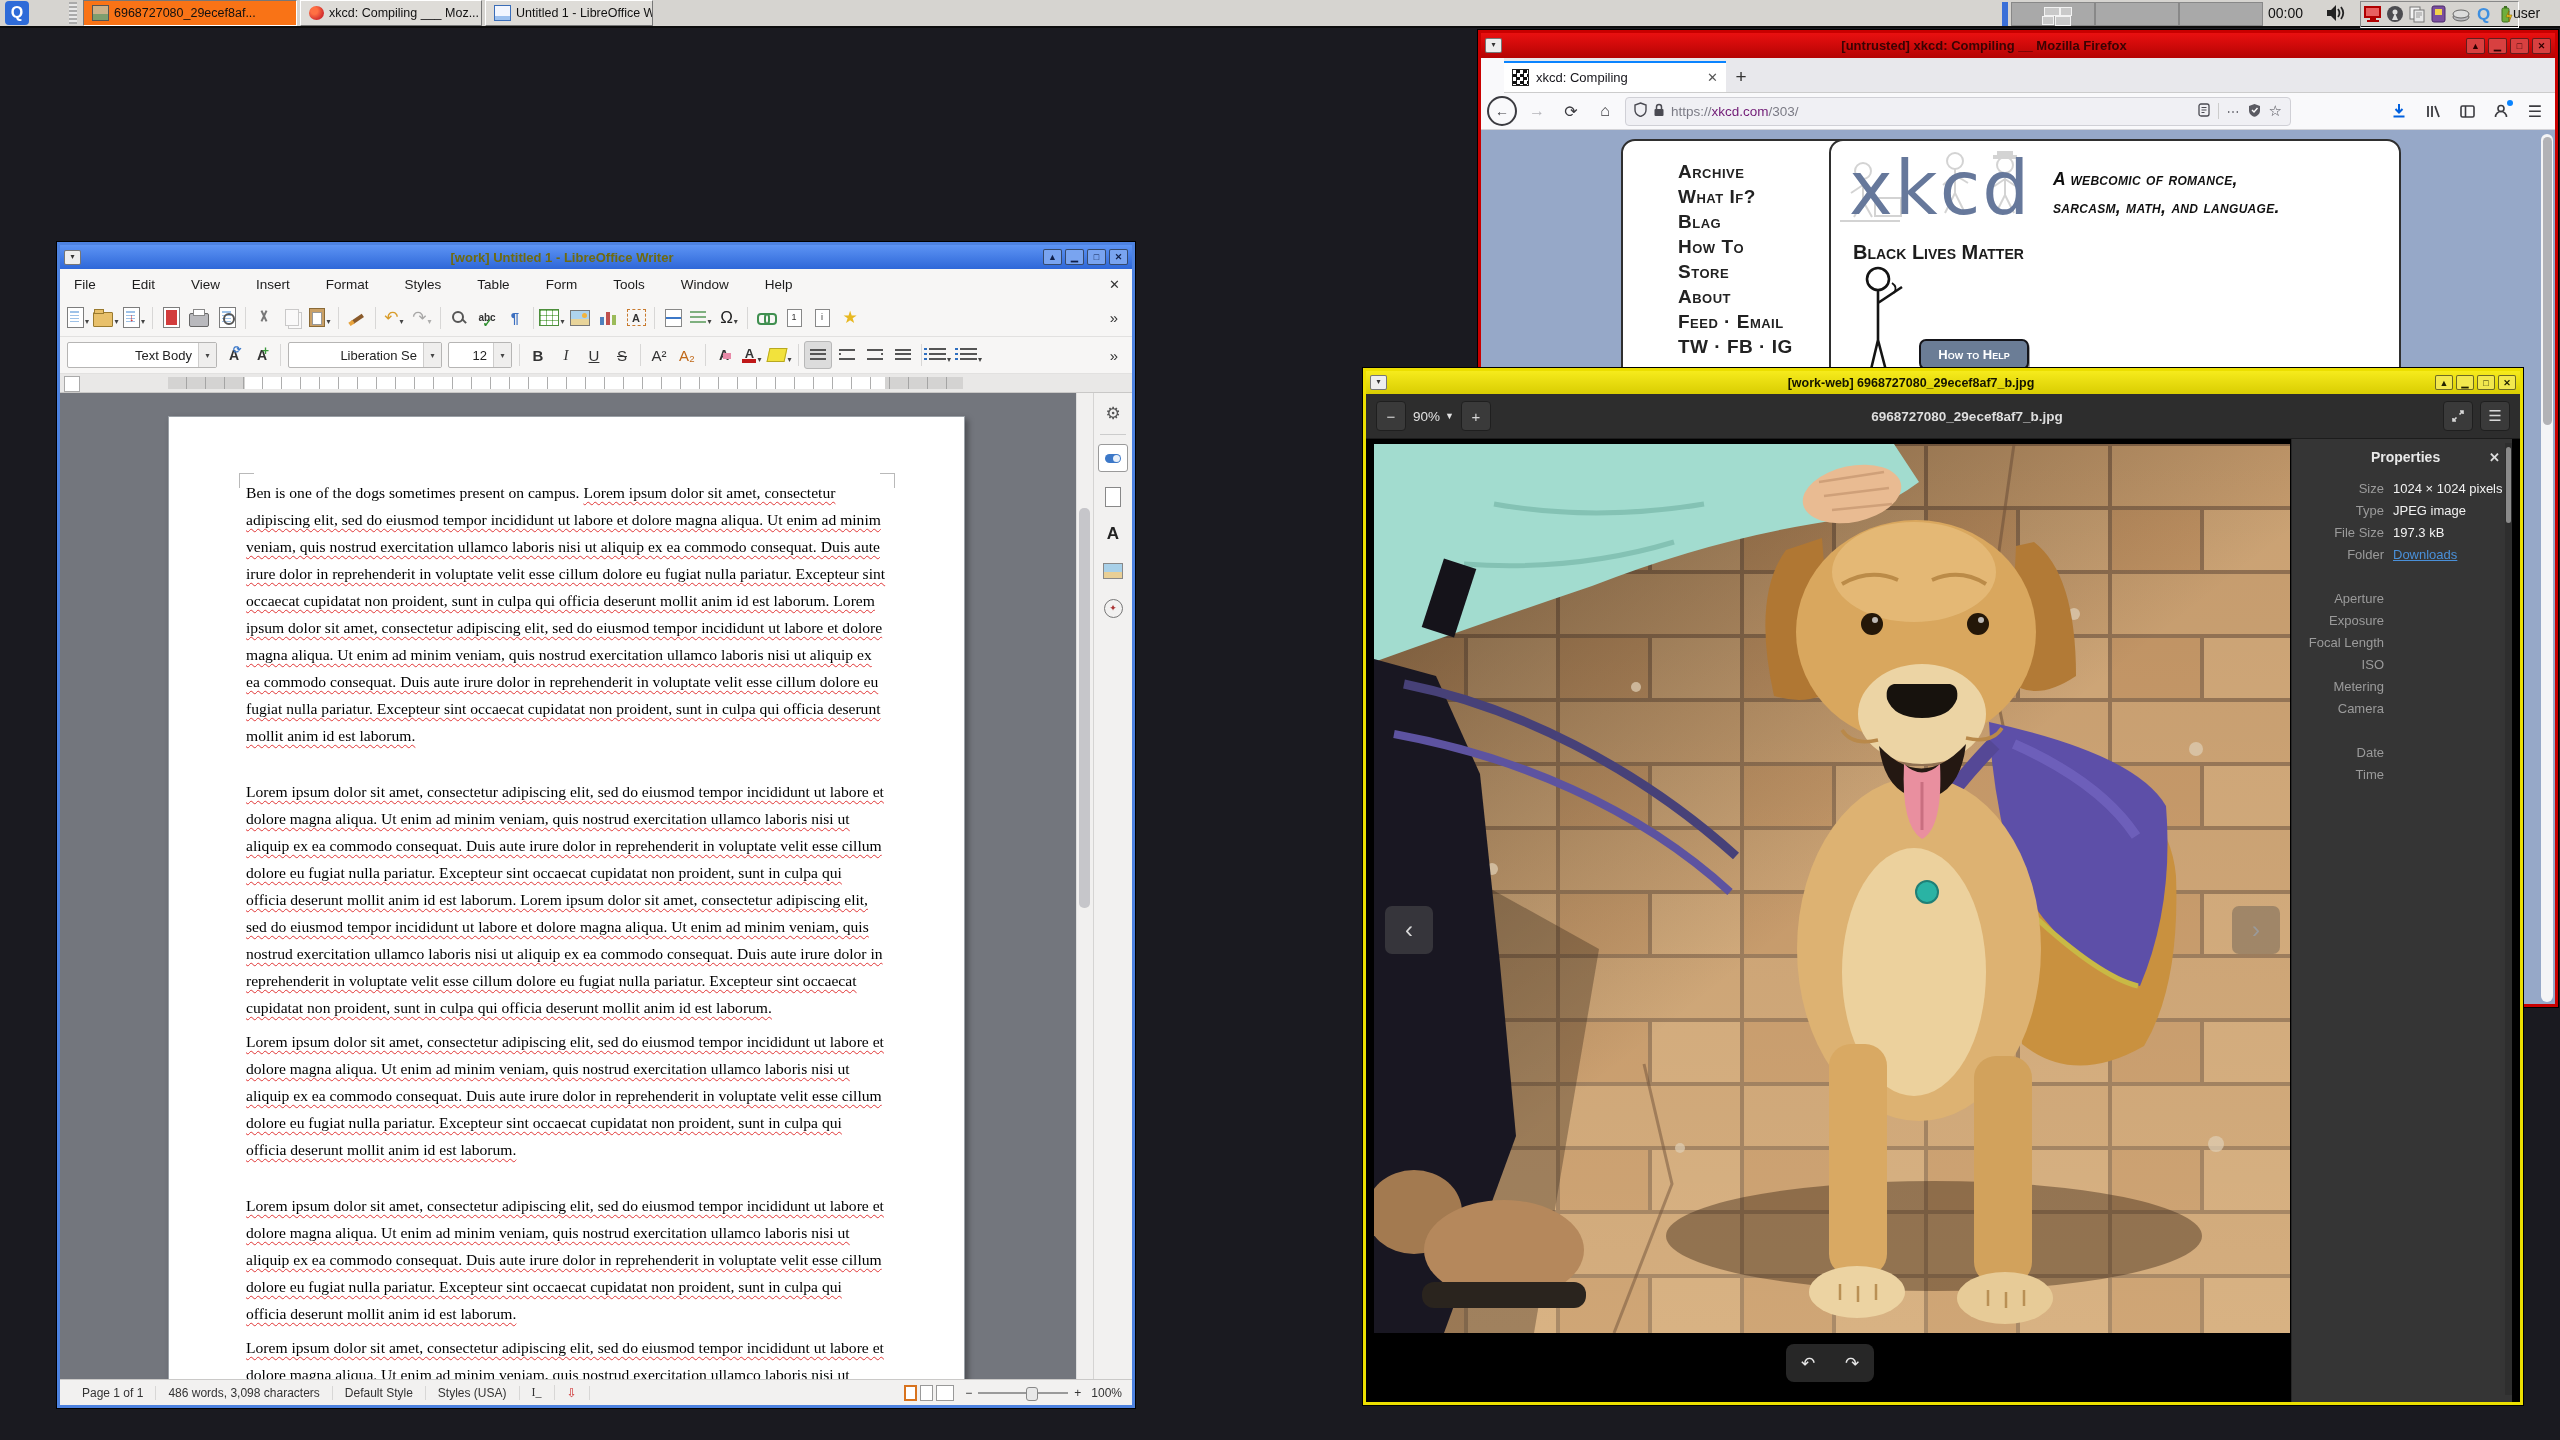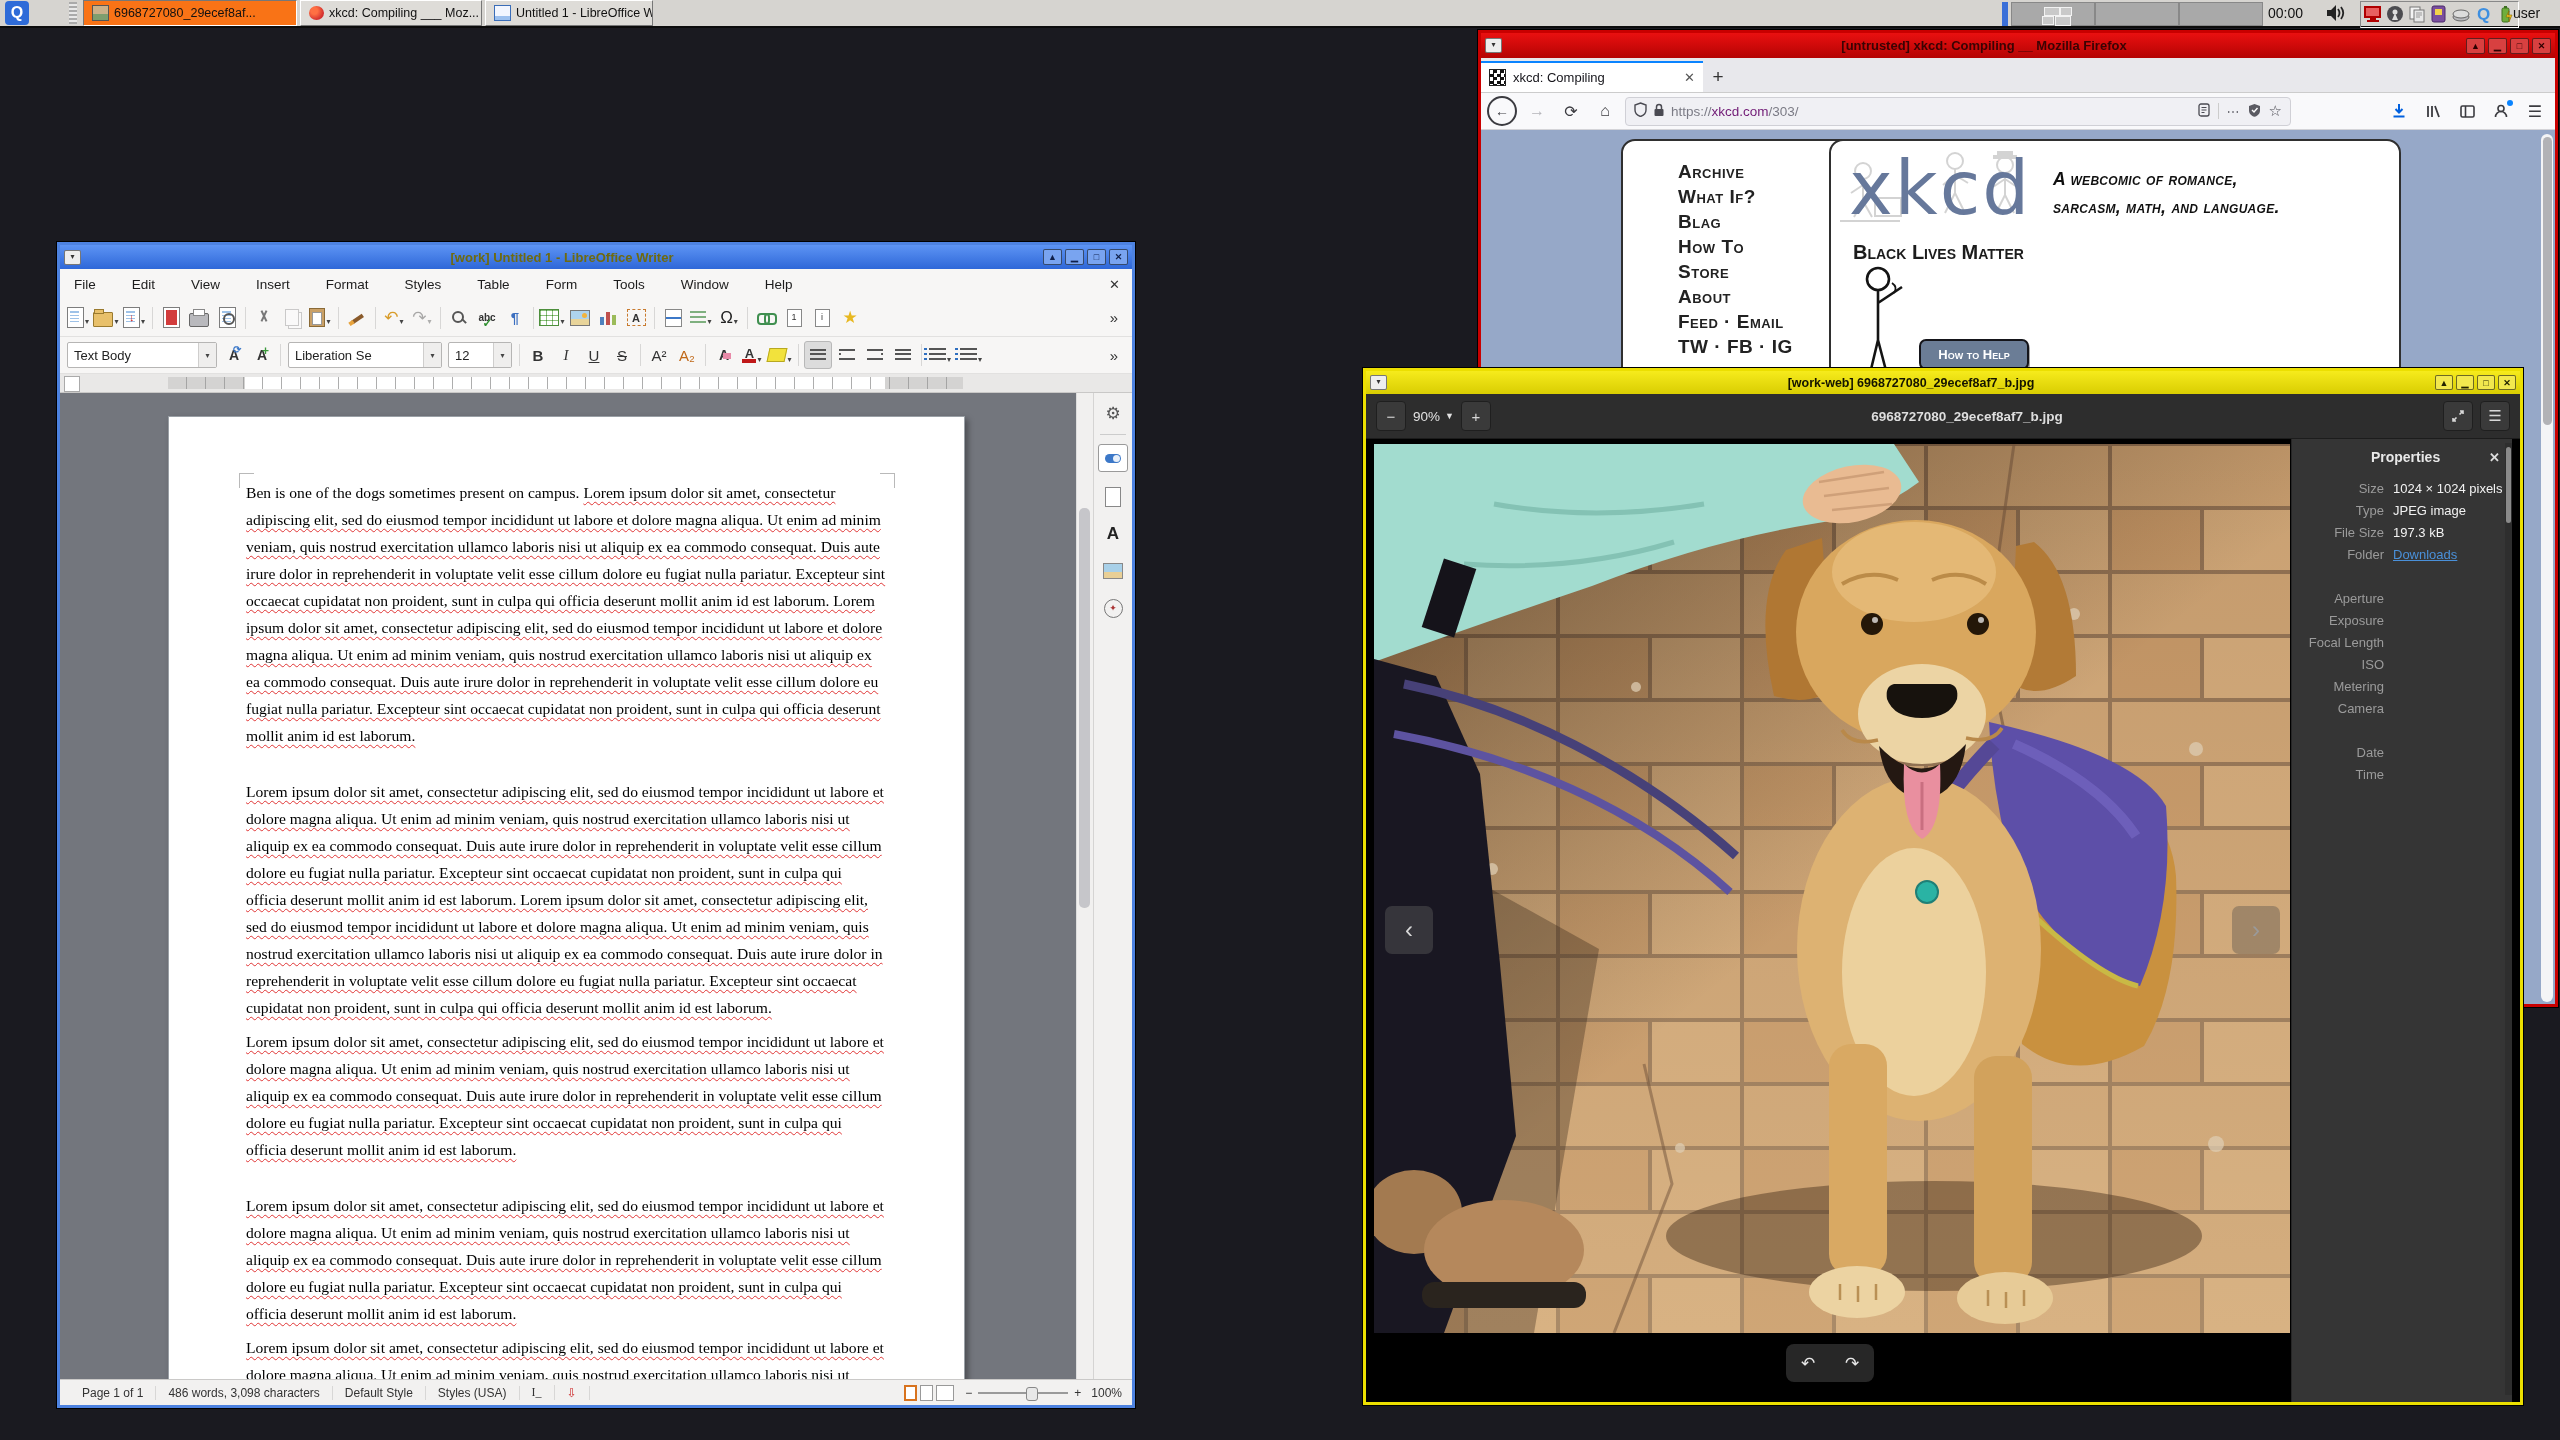--- a/index.html
+++ b/index.html
@@ -37,21 +37,21 @@
   .wm{width:15px;height:13px;border:1px solid rgba(0,0,0,.5);background:#eee;font-size:8px;
     line-height:12px;text-align:center;color:#333;border-radius:2px;}
   .wcs{display:flex;gap:3px;}
   .wc{width:17px;height:14px;border:1px solid rgba(0,0,0,.55);display:flex;align-items:center;
     justify-content:center;font-size:9px;border-radius:2px;font-weight:bold;}
   
   #ffwin{left:1478px;top:30px;width:1080px;height:977px;border:3px solid #c90000;background:#f9f9fb;z-index:2;box-shadow:0 0 0 1px #000;}
   #ffwin .tb{height:25px;background:linear-gradient(#ea1010,#b40404);}
   #ffwin .tbt{color:#3a0303;}
   #ffwin .wc{background:#d84040;color:#2d0000;}
-  #fftabbar{height:34px;background:#e8e8ec;display:flex;align-items:flex-end;border-bottom:1px solid #ccc;}
+  #fftabbar{height:34px;background:#e8e8ec;display:flex;align-items:flex-end;border-bottom:1px solid #ccc;margin-left:23px;}
   #fftab{width:222px;height:31px;background:#fff;border-top:2px solid #0a84ff;display:flex;
     align-items:center;gap:7px;padding:0 8px;font-size:13px;color:#15141a;box-sizing:border-box;}
   #fftab .fav{width:15px;height:15px;border:1px solid #222;
     background:repeating-conic-gradient(#111 0 25%,#fff 0 50%) 0 0/7px 7px;}
   #fftab .tclose{margin-left:auto;color:#555;font-size:13px;}
   #ffnewtab{width:30px;height:30px;font-size:19px;color:#333;display:flex;align-items:center;justify-content:center;}
   #ffnav{height:36px;background:#f9f9fb;border-bottom:1px solid #d4d4d8;display:flex;align-items:center;
     padding:0 6px;gap:6px;}
   .nbico{width:28px;height:28px;display:flex;align-items:center;justify-content:center;font-size:16px;color:#3b3b40;}
   .nbico.dis{color:#b5b5ba;}
@@ -84,21 +84,21 @@
   
   #lowin{left:57px;top:242px;width:1078px;height:1166px;border:3px solid #4d82e0;background:#f4f3f2;z-index:3;box-shadow:0 0 0 1px #000;}
   #lowin .tb{height:24px;background:linear-gradient(#5d94f4,#2e67d8);}
   #lowin .tbt{color:#6e6a10;}
   #lowin .wc{background:#79a4f0;color:#10204a;}
   #lomenu{height:30px;background:#f7f6f5;display:flex;align-items:center;padding:0 6px;font-size:13.5px;color:#1c1c1c;gap:20px;}
   #lomenu .mi{padding:0 8px;}
   #lomenu .mclose{margin-left:auto;color:#333;font-size:13px;padding-right:6px;}
   .lotb{background:#f7f6f5;border-bottom:1px solid #e2e1e0;display:flex;align-items:center;padding:0 4px;}
   #lotb1{height:37px;}
-  #lotb2{height:36px;}
+  #lotb2{height:36px;text-align:right;}
   .ti{height:26px;min-width:26px;display:flex;align-items:center;justify-content:center;
     border-radius:3px;position:relative;margin:0 1px;font-size:15px;color:#333;}
   .ti.gray{opacity:.4;}
   .ti.pressed{background:#dcdcdc;border:1px solid #b8b8b8;}
   .caret{font-size:8px;color:#444;margin:8px 0 0 1px;}
   .tsep{width:1px;height:22px;background:#d8d7d6;margin:0 4px;}
   .combo{height:24px;background:#fff;border:1px solid #b6b5b4;display:flex;align-items:center;
     font-size:13px;color:#222;border-radius:2px;margin:0 3px;}
   .combo .cv{padding:0 6px;flex:1;white-space:nowrap;overflow:hidden;}
   .combo .cb{width:17px;height:100%;border-left:1px solid #cfcecd;display:flex;align-items:center;

